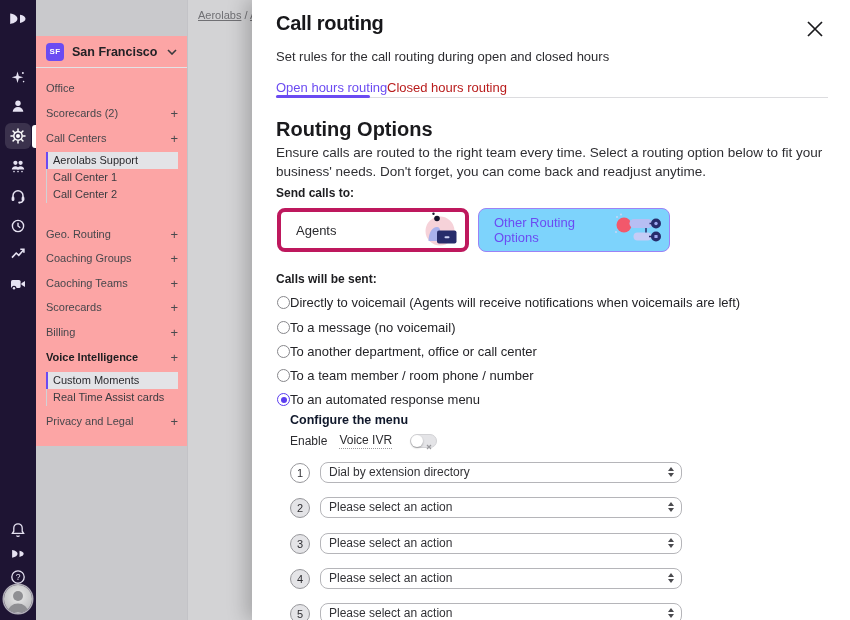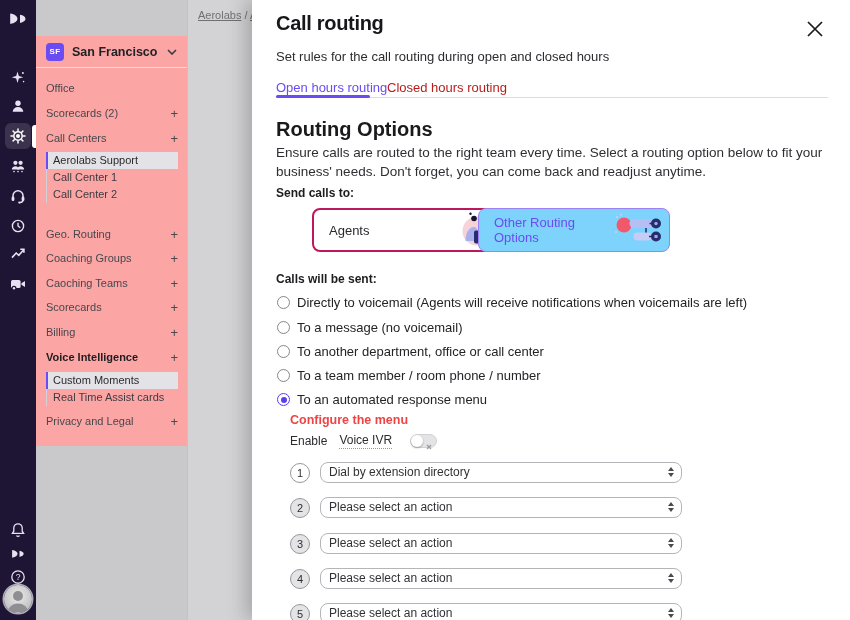--- a/index.html
+++ b/index.html
@@ -42,31 +42,31 @@
   .m-sub { position:absolute; left:24px; top:49px; font-size:13px; color:#2d2d31; }
   .tab { position:absolute; top:80px; font-size:13px; }
   .tab.active { color:#6b4bf2; }
   .tab.idle { color:#b91c1c; }
   .tab-underline { position:absolute; left:24px; top:95px; width:94px; height:2.5px; background:#6b4bf2; border-radius:2px; z-index:2; }
   .tab-line { position:absolute; left:24px; top:97px; width:552px; height:1px; background:#dcdcdf; }
   .h2 { position:absolute; left:24px; top:118px; font-size:20px; font-weight:bold; color:#1a1a1d; }
   .para { position:absolute; left:24px; top:143px; width:556px; font-size:13.5px; line-height:19px; color:#2f2f33; }
   .lbl-bold { position:absolute; left:24px; font-size:12px; font-weight:bold; color:#1d1d20; }
   .card { position:absolute; top:208px; width:192px; height:44px; border-radius:8px; display:flex; align-items:center; cursor:pointer; }
-  .card.plain { left:25px; background:#fff; border:2px solid #be185d;margin-left:35px; }
+  .card.plain { left:25px; background:#fff; border:4px solid #be185d; }
   .card.selected { left:226px; background:#7dd3fc; border:1.5px solid #9b82f6; }
   .card .c-lbl { flex:1; font-size:13px; padding-left:15px; color:#2a2a2e; }
   .card.selected .c-lbl { color:#6b4bf2; }
   .card .c-illu { margin-right:6px; display:flex; }
-  .radio-row { position:absolute; left:25px; height:15px; display:flex; align-items:center; gap:7px; cursor:pointer; }
+  .radio-row { position:absolute; left:25px; height:15px; display:flex; align-items:center; gap:0; cursor:pointer; }
   .radio { width:13px; height:13px; border-radius:50%; border:1.5px solid #87878b; background:#fff; flex:none; position:relative; }
   .radio.on { border-color:#5b3df0; }
   .radio.on::after { content:""; position:absolute; left:2.5px; top:2.5px; width:6px; height:6px; border-radius:50%; background:#5b3df0; }
   .radio-row .r-lbl { font-size:13px; color:#242428; white-space:nowrap; }
-  .cfg-head { position:absolute; left:38px; top:413px; font-size:12.5px; font-weight:bold; color:#ef4444; }
+  .cfg-head { position:absolute; left:38px; top:413px; font-size:12.5px; font-weight:bold; color:#0f172a; }
   .ivr-row { position:absolute; left:38px; top:433px; display:flex; align-items:center; gap:12px; font-size:12px; color:#2c2c30; }
   .ivr-term { border-bottom:1px dotted #97979b; padding-bottom:1px;text-align:right; }
   .toggle { position:relative; margin-left:6px; width:27px; height:14px; border-radius:7px; background:#e4e4e7; border:1px solid #d2d2d5; cursor:pointer; }
   .toggle .knob { position:absolute; left:0px; top:0px; width:12px; height:12px; border-radius:50%; background:#fff; box-shadow:0 1px 2px rgba(0,0,0,.3); }
   .toggle .x { position:absolute; right:4px; top:3.5px; color:#9b9b9f; }
   .menu-row { position:absolute; left:38px; height:21px; display:flex; align-items:center; }
   .num-circle { width:20px; height:20px; border-radius:50%; border:1px solid #97979b; font-size:11px; color:#2e2e32; display:flex; align-items:center; justify-content:center; background:#fff; }
   .num-circle.filled { background:#e4e4e7; }
   .select { position:relative; margin-left:10px; width:362px; height:21px; border:1px solid #b5b5b9; border-radius:8px; background:#fff; font-size:12px; color:#323236; line-height:19px; padding-left:8px; cursor:pointer; white-space:nowrap; overflow:hidden; }
   .spin { position:absolute; right:7px; top:4px; display:flex; flex-direction:column; gap:2px; }

